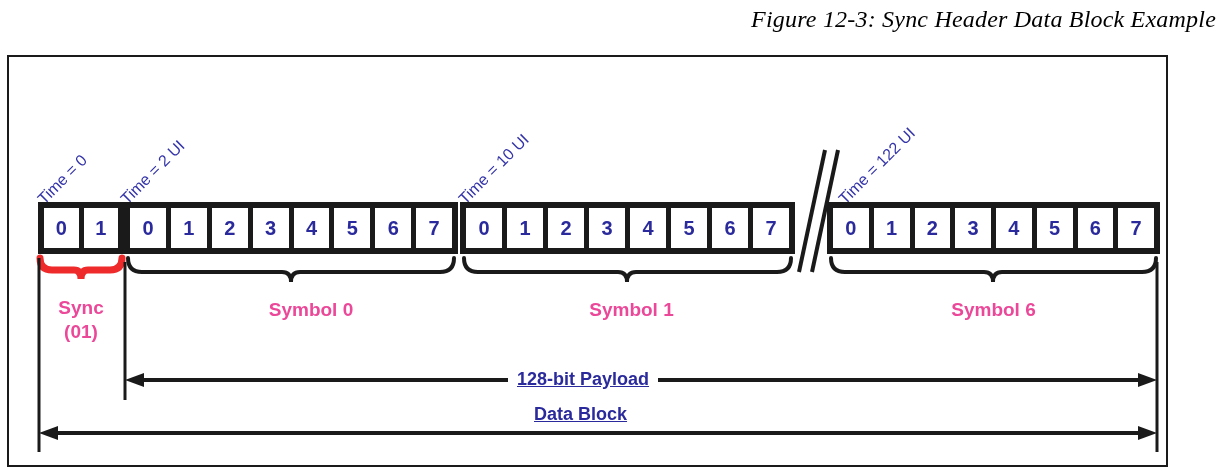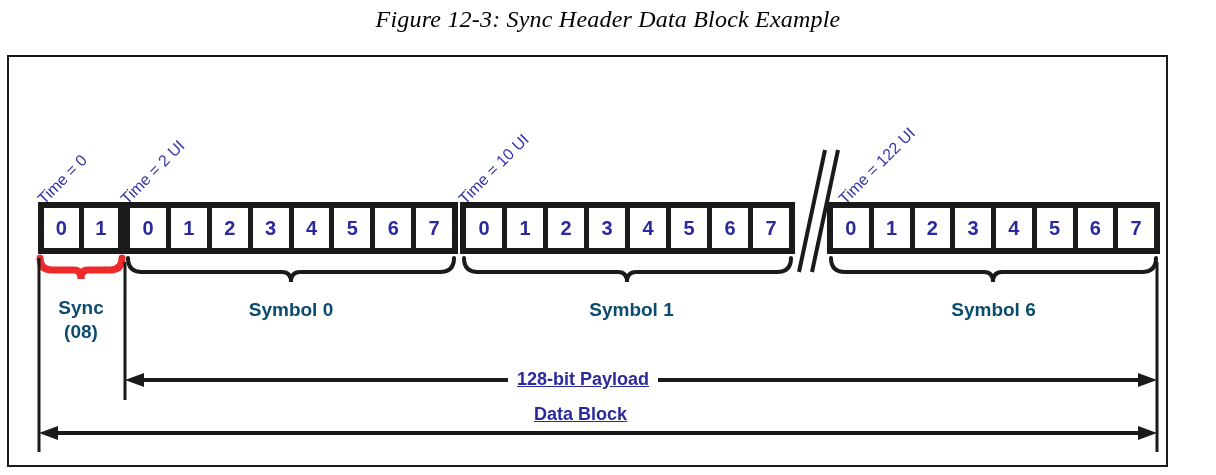--- a/index.html
+++ b/index.html
@@ -1,20 +1,20 @@
 <!DOCTYPE html>
 <html><head>
 <meta charset="utf-8">
 <style>
   html,body{margin:0;padding:0;background:#ffffff;}
   body{width:1216px;height:475px;position:relative;overflow:hidden;
        font-family:"Liberation Sans",sans-serif;}
 
   #figure-title{
-    position:absolute;left:0;top:6px;width:1216px;text-align:center;
+    position:absolute;left:0;top:6px;width:1216px;text-align:right;
     font-family:"Liberation Serif",serif;font-style:italic;
     font-size:24px;color:#000;letter-spacing:.2px;white-space:nowrap;
   }
 
   #diagram-frame{
     position:absolute;left:7px;top:55px;width:1161px;height:412px;
     border:2px solid #1a1a1a;box-sizing:border-box;background:#fff;
   }
 
   .bit-group{position:absolute;top:202px;height:52px;
@@ -31,23 +31,23 @@
 
   .time-label{position:absolute;font-size:16px;font-weight:normal;
     color:#3333aa;white-space:nowrap;
     transform:rotate(-45deg);transform-origin:0% 100%;}
   #time-label-0{left:47px;top:190px;}
   #time-label-2{left:130px;top:190px;}
   #time-label-10{left:468px;top:190px;}
   #time-label-122{left:848px;top:190px;}
 
   .group-label{position:absolute;font-size:19px;font-weight:bold;
-    color:#0c4a6e;text-align:center;white-space:nowrap;}
+    color:#ec4899;text-align:center;white-space:nowrap;}
   #sync-label{left:38px;top:296px;width:86px;line-height:1.28;}
-  #symbol0-label{left:124px;top:299px;width:334px;}
+  #symbol0-label{left:124px;top:299px;width:334px;padding-left:20px;}
   #symbol1-label{left:464px;top:299px;width:335px;}
   #symbol15-label{left:827px;top:299px;width:333px;}
 
   .measure-label{position:absolute;font-size:18px;font-weight:bold;
     color:#2a2a9c;background:#ffffff;padding:0 9px;white-space:nowrap;text-decoration:underline;}
   #payload-label{left:508px;top:369px;}
   #datablock-label{left:525px;top:404px;}
 
   svg.overlay{position:absolute;left:0;top:0;width:1216px;height:475px;
     pointer-events:none;}
@@ -143,20 +143,20 @@
 
   <g>
     <line x1="47" y1="433" x2="1149" y2="433" stroke="#1a1a1a" stroke-width="4"></line>
     <polygon points="39,433 58,426 58,440" fill="#1a1a1a"></polygon>
     <polygon points="1157,433 1138,426 1138,440" fill="#1a1a1a"></polygon>
   </g>
 </svg>
 
 <div class="group-label" id="sync-label">
   <span>Sync</span><br>
-  <span>(08)</span>
+  <span>(01)</span>
 </div>
 <div class="group-label" id="symbol0-label">Symbol 0</div>
 <div class="group-label" id="symbol1-label">Symbol 1</div>
 <div class="group-label" id="symbol15-label">Symbol 6</div>
 
 <div class="measure-label" id="payload-label">128-bit Payload</div>
 <div class="measure-label" id="datablock-label">Data Block</div>
 
 </body></html>

